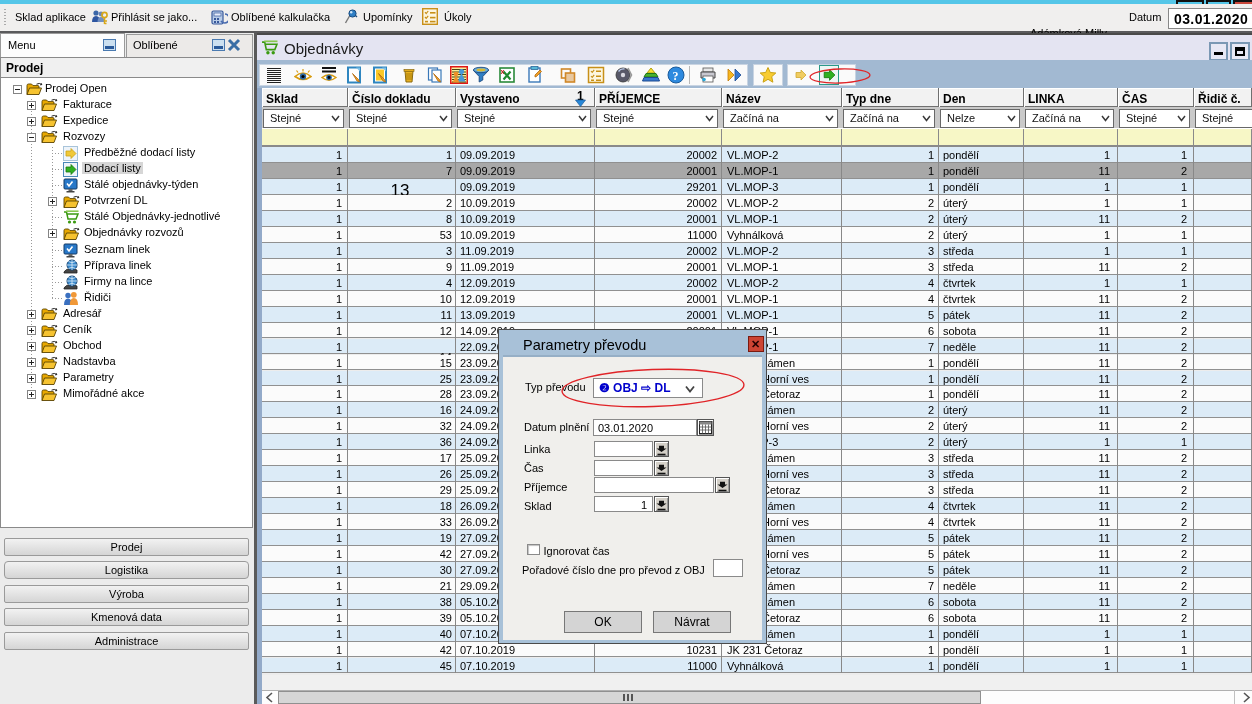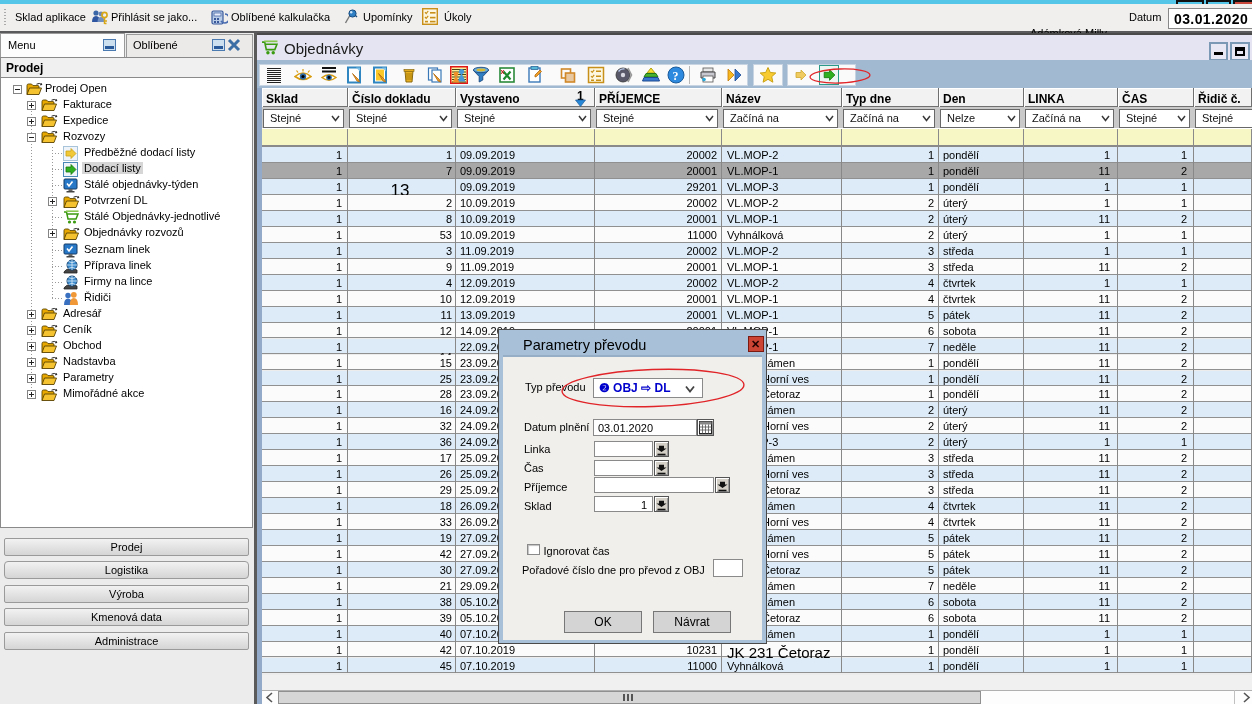--- a/index.html
+++ b/index.html
@@ -755,21 +755,21 @@
 <div class="abs" style="left:762px;top:627.7px;font-size:11px;white-space:nowrap;">kámen</div>
 <div class="abs" style="left:842px;top:627.7px;width:92px;text-align:right;font-size:11px;white-space:nowrap;">1</div>
 <div class="abs" style="left:943px;top:627.7px;font-size:11px;white-space:nowrap;">pondělí</div>
 <div class="abs" style="left:1024px;top:627.7px;width:86px;text-align:right;font-size:11px;white-space:nowrap;">1</div>
 <div class="abs" style="left:1118px;top:627.7px;width:69px;text-align:right;font-size:11px;white-space:nowrap;">1</div>
 <div class="abs" style="left:262px;top:641.6px;width:990px;height:15.9px;background:#fbfbfb;border-bottom:1px solid #909090;"></div>
 <div class="abs" style="left:262px;top:643.6px;width:80px;text-align:right;font-size:11px;white-space:nowrap;">1</div>
 <div class="abs" style="left:348px;top:643.6px;width:104px;text-align:right;font-size:11px;white-space:nowrap;">42</div>
 <div class="abs" style="left:460px;top:643.6px;font-size:11px;white-space:nowrap;">07.10.2019</div>
 <div class="abs" style="left:595px;top:643.6px;width:122px;text-align:right;font-size:11px;white-space:nowrap;">10231</div>
-<div class="abs" style="left:727px;top:643.6px;font-size:15px;white-space:nowrap;">JK 231 Četoraz</div>
+<div class="abs" style="left:727px;top:643.6px;font-size:11px;white-space:nowrap;">JK 231 Četoraz</div>
 <div class="abs" style="left:842px;top:643.6px;width:92px;text-align:right;font-size:11px;white-space:nowrap;">1</div>
 <div class="abs" style="left:943px;top:643.6px;font-size:11px;white-space:nowrap;">pondělí</div>
 <div class="abs" style="left:1024px;top:643.6px;width:86px;text-align:right;font-size:11px;white-space:nowrap;">1</div>
 <div class="abs" style="left:1118px;top:643.6px;width:69px;text-align:right;font-size:11px;white-space:nowrap;">1</div>
 <div class="abs" style="left:262px;top:657.6px;width:990px;height:15.9px;background:#dcebf7;border-bottom:1px solid #909090;"></div>
 <div class="abs" style="left:262px;top:659.6px;width:80px;text-align:right;font-size:11px;white-space:nowrap;">1</div>
 <div class="abs" style="left:348px;top:659.6px;width:104px;text-align:right;font-size:11px;white-space:nowrap;">45</div>
 <div class="abs" style="left:460px;top:659.6px;font-size:11px;white-space:nowrap;">07.10.2019</div>
 <div class="abs" style="left:595px;top:659.6px;width:122px;text-align:right;font-size:11px;white-space:nowrap;">11000</div>
 <div class="abs" style="left:727px;top:659.6px;font-size:11px;white-space:nowrap;">Vyhnálková</div>

